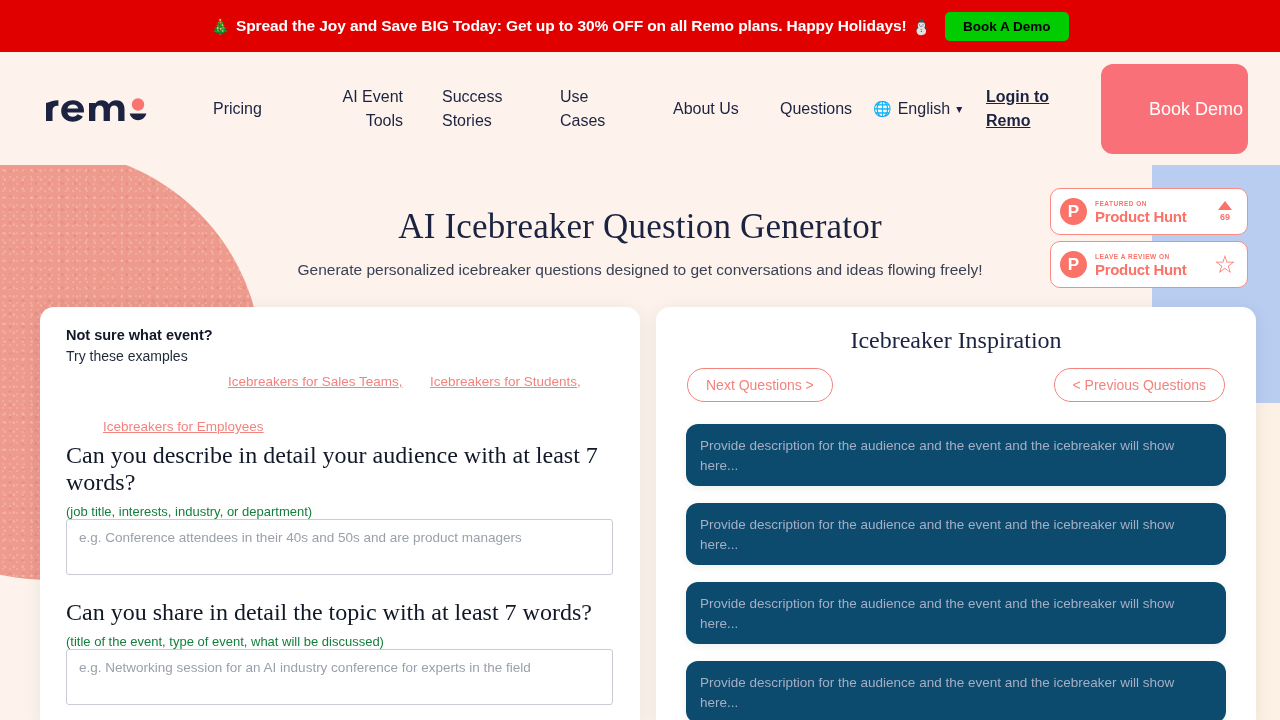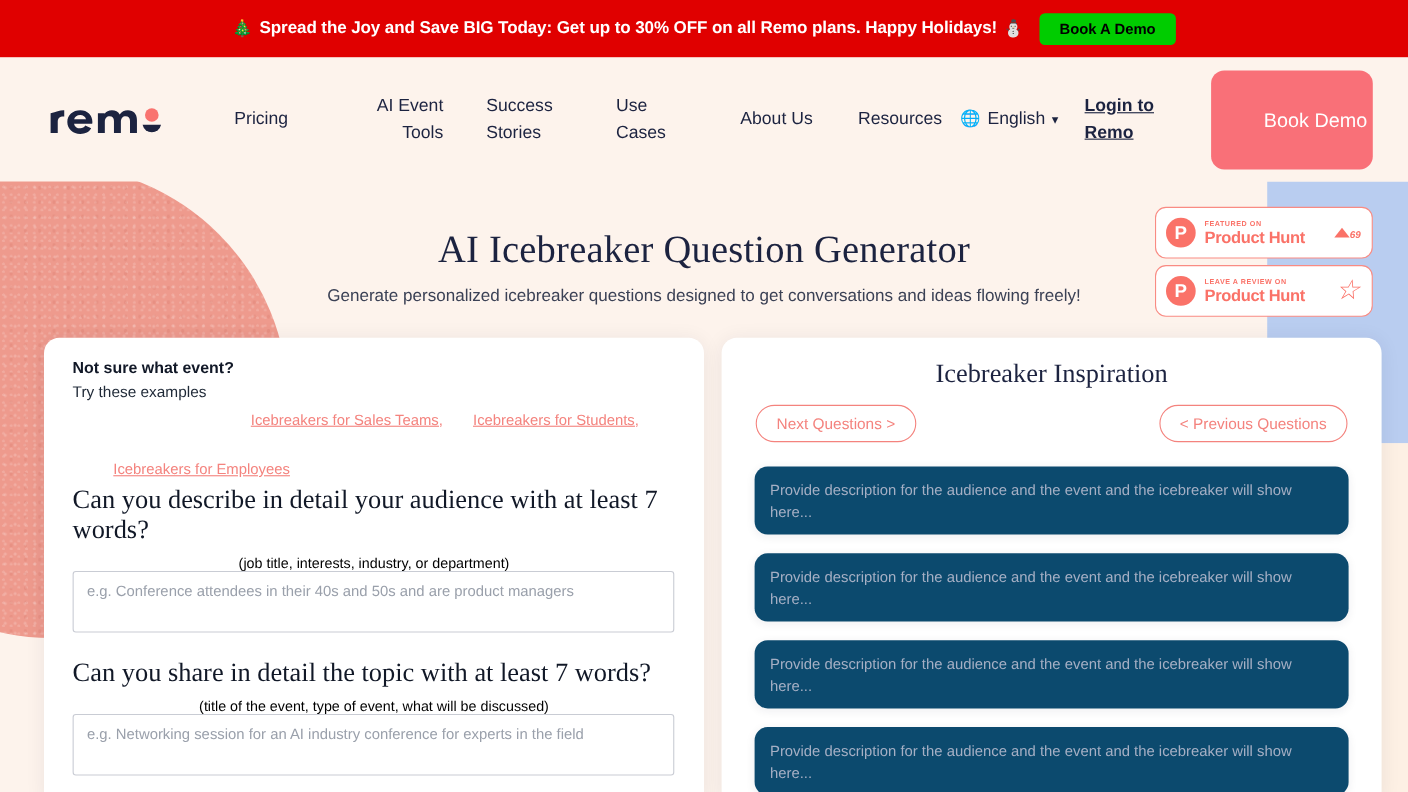--- a/index.html
+++ b/index.html
@@ -129,21 +129,21 @@
   }
   .ph-logo {
     width: 27px; height: 27px; border-radius: 50%; background: #fa7268;
     color: #ffffff; font-weight: bold; font-size: 17px;
     display: flex; align-items: center; justify-content: center;
     flex: 0 0 auto; margin-right: 8px; font-family: "Liberation Sans", sans-serif;
   }
   .ph-texts { flex: 1 1 auto; min-width: 0; }
   .ph-kicker { font-size: 6.5px; font-weight: bold; color: #fa7268; letter-spacing: .5px; line-height: 9px; }
   .ph-name { font-size: 15px; font-weight: bold; color: #fa7268; line-height: 17px; letter-spacing: -.3px; }
-  .ph-right { flex: 0 0 auto; display: flex; flex-direction: row; align-items: center; justify-content: center; width: 26px; font-style: italic; }
+  .ph-right { flex: 0 0 auto; display: flex; flex-direction: column; align-items: center; justify-content: flex-end; width: 26px; }
   .ph-arrow { width: 0; height: 0; border-left: 7px solid transparent; border-right: 7px solid transparent; border-bottom: 9px solid #fa7268; }
   .ph-count { font-size: 9px; font-weight: bold; color: #fa7268; margin-top: 2px; }
   .ph-star { color: #fa7268; font-size: 25px; line-height: 1; }
 
   
   .left-card {
     position: absolute; left: 40px; top: 307px; width: 600px; height: 420px;
     background: #ffffff; border-radius: 14px 14px 0 0;
     box-shadow: 0 2px 18px rgba(30,35,60,.07);
     z-index: 15; padding: 20px 26px 0 26px; overflow: hidden;
@@ -157,21 +157,21 @@
   }
   .ex-1 { left: 162px; top: 26px; }
   .ex-2 { left: 364px; top: 26px; }
   .ex-3 { left: 37px;  top: 71px; }
 
   .q-block { margin-top: 30px; }
   .q-title {
     font-family: "Liberation Serif", serif;
     font-size: 24px; line-height: 27px; color: #111827; font-weight: normal;
   }
-  .q-hint { font-size: 13px; color: #000000; margin-top: 8px; text-align: center; }
+  .q-hint { font-size: 13px; color: #15803d; margin-top: 8px; }
   .q-input {
     width: 547px; height: 56px;
     border: 1px solid #c9ccd4; border-radius: 3px; background: #ffffff;
     font-family: "Liberation Sans", sans-serif;
     font-size: 13.5px; color: #9aa0ab;
     padding: 10px 12px; resize: none; outline: none; display: block;
   }
   .q-input::placeholder { color: #9aa0ab; }
   .q-block-2 { margin-top: 24px; }
 
@@ -224,21 +224,21 @@
         <path d="M87.6 22.5 A8.6 8.6 0 0 0 104.4 22.5 Z" fill="#1c2340"></path>
       </svg>
     </a>
 
     <div class="nav-links">
       <a class="nav-link nl-pricing">Pricing</a>
       <a class="nav-link nl-ai">AI Event Tools</a>
       <a class="nav-link nl-ss">Success Stories</a>
       <a class="nav-link nl-uc">Use Cases</a>
       <a class="nav-link nl-about">About Us</a>
-      <a class="nav-link nl-res">Resources</a>
+      <a class="nav-link nl-res">Questions</a>
     </div>
 
     <div class="lang">
       <span class="globe">🌐</span>
       <span>English</span>
       <span class="chev">▾</span>
     </div>
 
     <a class="login">Login to Remo</a>
     <button class="book-demo">Book Demo</button>

